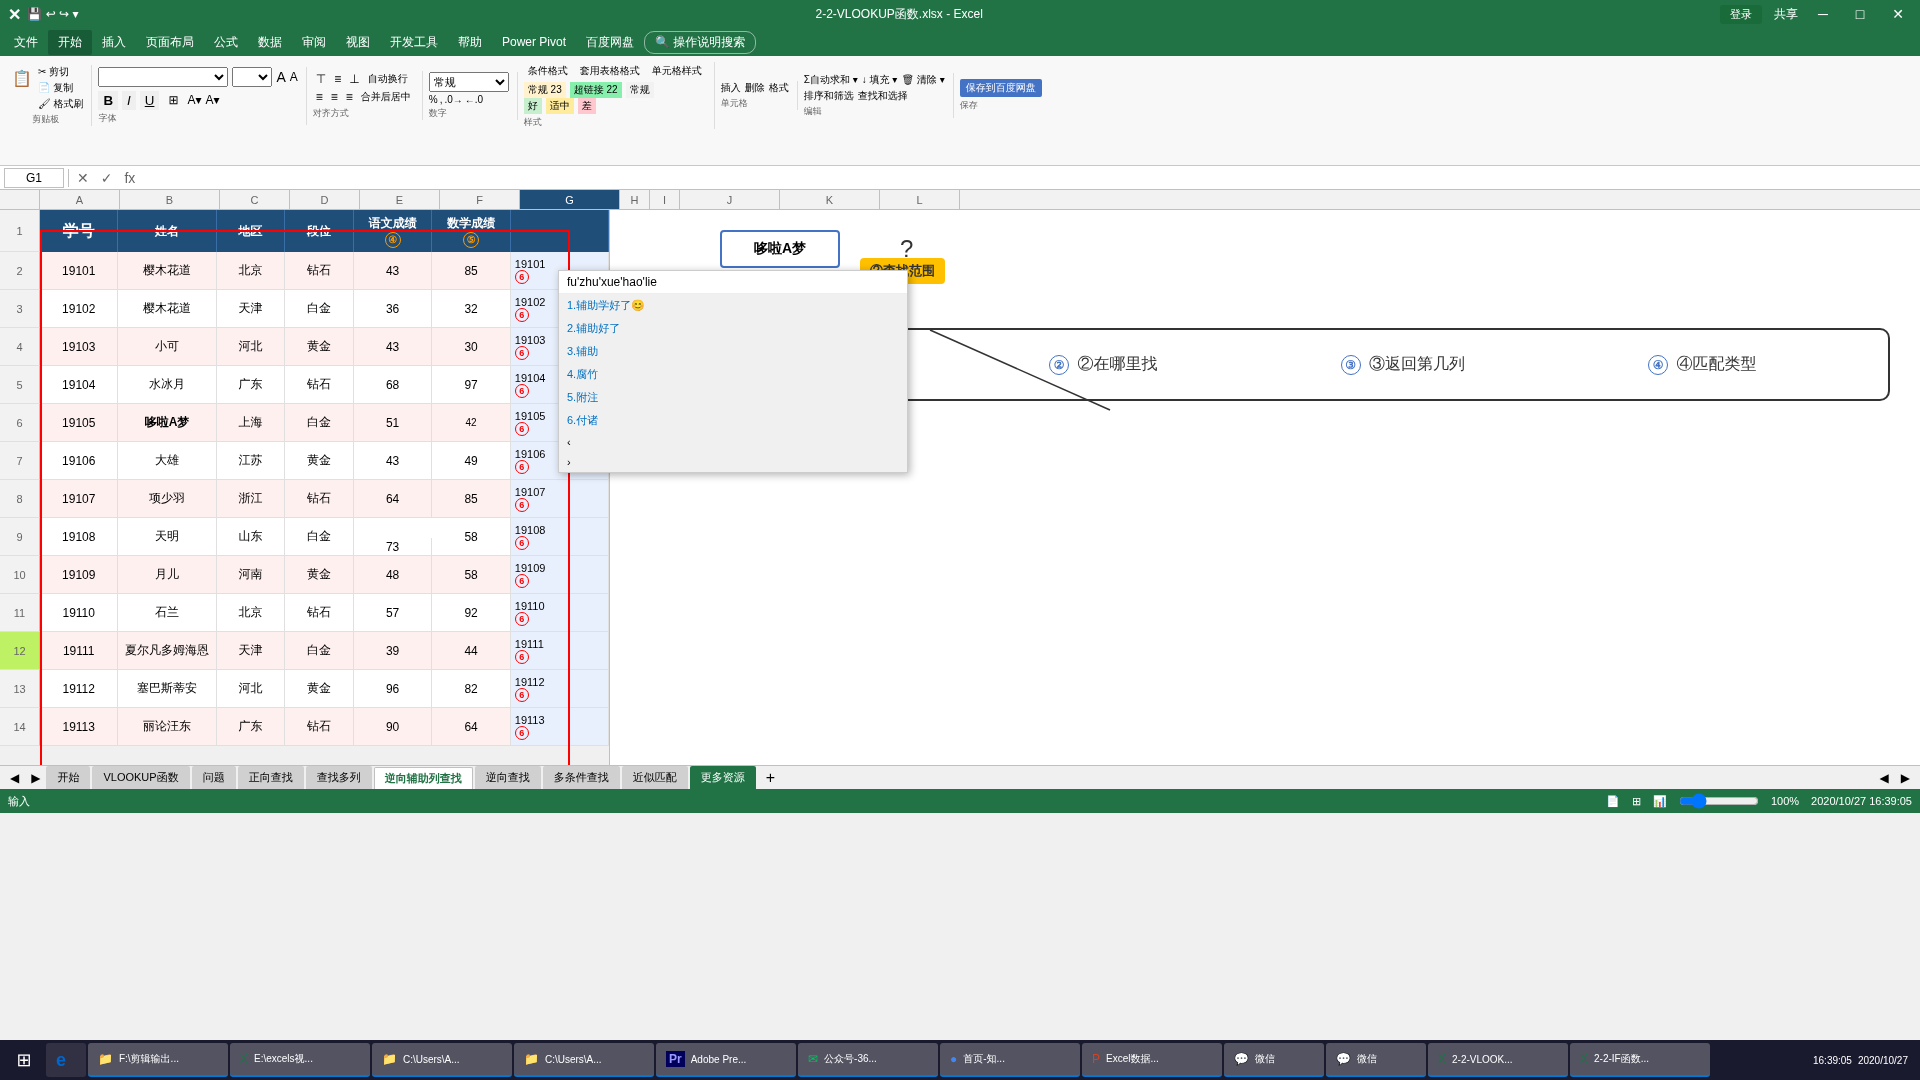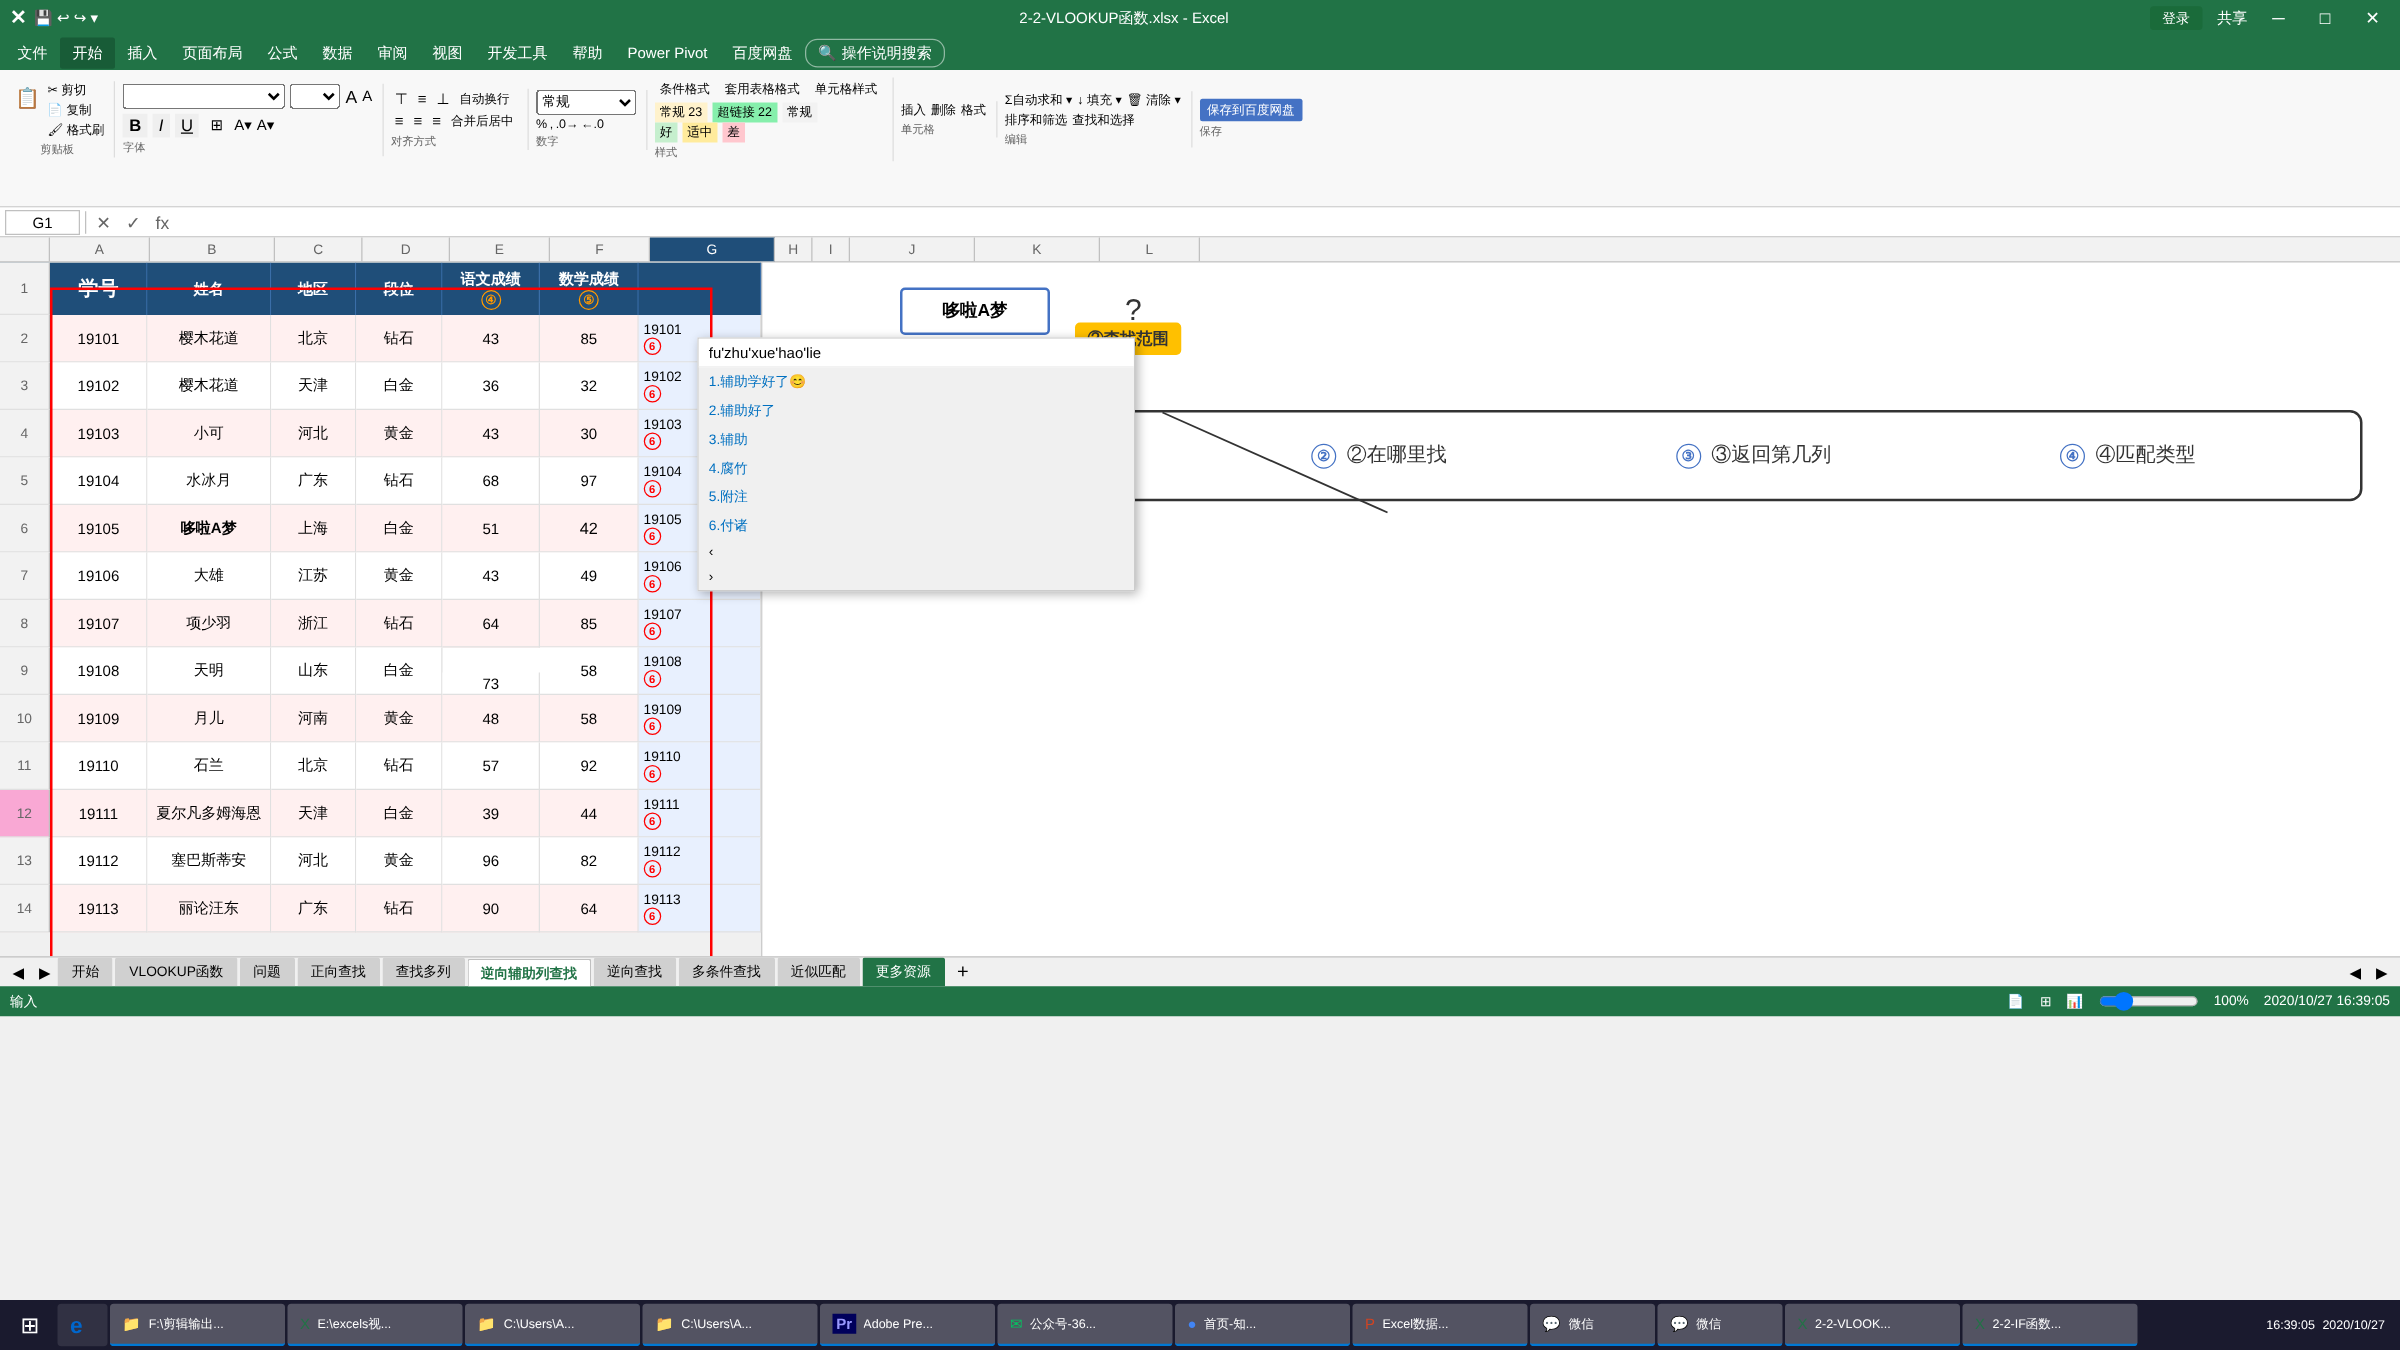--- a/index.html
+++ b/index.html
@@ -309,21 +309,21 @@
         <span style="display:inline-flex;align-items:center;justify-content:center;width:14px;height:14px;border:1.5px solid red;border-radius:50%;color:red;font-size:9px;font-weight:bold;">6</span>
       </div>
     </div>
         <div style="display: flex; height: 38px; background: rgb(255, 240, 240);">
       <div style="width:40px;min-width:40px;background:#f2f2f2;border-right:1px solid #c0c0c0;border-bottom:1px solid #e0e0e0;display:flex;align-items:center;justify-content:center;font-size:11px;color:#666;">6</div>
       <div style="width:80px;border-right:1px solid #e0e0e0;border-bottom:1px solid #e0e0e0;display:flex;align-items:center;justify-content:center;font-size:12px;background:#fff0f0;">19105</div>
       <div style="width:100px;border-right:1px solid #e0e0e0;border-bottom:1px solid #e0e0e0;display:flex;align-items:center;justify-content:center;font-size:12px;background:#fff0f0;font-weight:bold;">哆啦A梦</div>
       <div style="width:70px;border-right:1px solid #e0e0e0;border-bottom:1px solid #e0e0e0;display:flex;align-items:center;justify-content:center;font-size:12px;background:#fff0f0;">上海</div>
       <div style="width:70px;border-right:1px solid #e0e0e0;border-bottom:1px solid #e0e0e0;display:flex;align-items:center;justify-content:center;font-size:12px;background:#fff0f0;">白金</div>
       <div style="width:80px;border-right:1px solid #e0e0e0;border-bottom:1px solid #e0e0e0;display:flex;align-items:center;justify-content:center;font-size:12px;background:#fff0f0;">51</div>
-      <div style="width:80px;border-right:1px solid #e0e0e0;border-bottom:1px solid #e0e0e0;display:flex;align-items:center;justify-content:center;font-size:13px;background:#fff0f0;">42</div>
+      <div style="width:80px;border-right:1px solid #e0e0e0;border-bottom:1px solid #e0e0e0;display:flex;align-items:center;justify-content:center;font-size:10px;background:#fff0f0;">42</div>
       <div style="width:100px;border-right:1px solid #e0e0e0;border-bottom:1px solid #e0e0e0;display:flex;flex-direction:column;align-items:flex-start;justify-content:center;padding:2px 4px;font-size:12px;background:#e8f0fe;">
         <span style="font-size:11px;">19105</span>
         <span style="display:inline-flex;align-items:center;justify-content:center;width:14px;height:14px;border:1.5px solid red;border-radius:50%;color:red;font-size:9px;font-weight:bold;">6</span>
       </div>
     </div>
         <div style="display: flex; height: 38px; background: white;">
       <div style="width:40px;min-width:40px;background:#f2f2f2;border-right:1px solid #c0c0c0;border-bottom:1px solid #e0e0e0;display:flex;align-items:center;justify-content:center;font-size:11px;color:#666;">7</div>
       <div style="width:80px;border-right:1px solid #e0e0e0;border-bottom:1px solid #e0e0e0;display:flex;align-items:center;justify-content:center;font-size:12px;background:white;">19106</div>
       <div style="width:100px;border-right:1px solid #e0e0e0;border-bottom:1px solid #e0e0e0;display:flex;align-items:center;justify-content:center;font-size:12px;background:white;">大雄</div>
       <div style="width:70px;border-right:1px solid #e0e0e0;border-bottom:1px solid #e0e0e0;display:flex;align-items:center;justify-content:center;font-size:12px;background:white;">江苏</div>
@@ -381,21 +381,21 @@
       <div style="width:70px;border-right:1px solid #e0e0e0;border-bottom:1px solid #e0e0e0;display:flex;align-items:center;justify-content:center;font-size:12px;background:white;">北京</div>
       <div style="width:70px;border-right:1px solid #e0e0e0;border-bottom:1px solid #e0e0e0;display:flex;align-items:center;justify-content:center;font-size:12px;background:white;">钻石</div>
       <div style="width:80px;border-right:1px solid #e0e0e0;border-bottom:1px solid #e0e0e0;display:flex;align-items:center;justify-content:center;font-size:12px;background:white;">57</div>
       <div style="width:80px;border-right:1px solid #e0e0e0;border-bottom:1px solid #e0e0e0;display:flex;align-items:center;justify-content:center;font-size:12px;background:white;">92</div>
       <div style="width:100px;border-right:1px solid #e0e0e0;border-bottom:1px solid #e0e0e0;display:flex;flex-direction:column;align-items:flex-start;justify-content:center;padding:2px 4px;font-size:12px;background:#e8f0fe;">
         <span style="font-size:11px;">19110</span>
         <span style="display:inline-flex;align-items:center;justify-content:center;width:14px;height:14px;border:1.5px solid red;border-radius:50%;color:red;font-size:9px;font-weight:bold;">6</span>
       </div>
     </div>
         <div style="display: flex; height: 38px; background: rgb(255, 240, 240);">
-      <div style="width:40px;min-width:40px;background:#f9a8d4;border-right:1px solid #c0c0c0;border-bottom:1px solid #e0e0e0;display:flex;align-items:center;justify-content:center;font-size:11px;color:#666;">12</div>
+      <div style="width:40px;min-width:40px;background:#bef264;border-right:1px solid #c0c0c0;border-bottom:1px solid #e0e0e0;display:flex;align-items:center;justify-content:center;font-size:11px;color:#666;">12</div>
       <div style="width:80px;border-right:1px solid #e0e0e0;border-bottom:1px solid #e0e0e0;display:flex;align-items:center;justify-content:center;font-size:12px;background:#fff0f0;">19111</div>
       <div style="width:100px;border-right:1px solid #e0e0e0;border-bottom:1px solid #e0e0e0;display:flex;align-items:center;justify-content:center;font-size:12px;background:#fff0f0;">夏尔凡多姆海恩</div>
       <div style="width:70px;border-right:1px solid #e0e0e0;border-bottom:1px solid #e0e0e0;display:flex;align-items:center;justify-content:center;font-size:12px;background:#fff0f0;">天津</div>
       <div style="width:70px;border-right:1px solid #e0e0e0;border-bottom:1px solid #e0e0e0;display:flex;align-items:center;justify-content:center;font-size:12px;background:#fff0f0;">白金</div>
       <div style="width:80px;border-right:1px solid #e0e0e0;border-bottom:1px solid #e0e0e0;display:flex;align-items:center;justify-content:center;font-size:12px;background:#fff0f0;">39</div>
       <div style="width:80px;border-right:1px solid #e0e0e0;border-bottom:1px solid #e0e0e0;display:flex;align-items:center;justify-content:center;font-size:12px;background:#fff0f0;">44</div>
       <div style="width:100px;border-right:1px solid #e0e0e0;border-bottom:1px solid #e0e0e0;display:flex;flex-direction:column;align-items:flex-start;justify-content:center;padding:2px 4px;font-size:12px;background:#e8f0fe;">
         <span style="font-size:11px;">19111</span>
         <span style="display:inline-flex;align-items:center;justify-content:center;width:14px;height:14px;border:1.5px solid red;border-radius:50%;color:red;font-size:9px;font-weight:bold;">6</span>
       </div>

